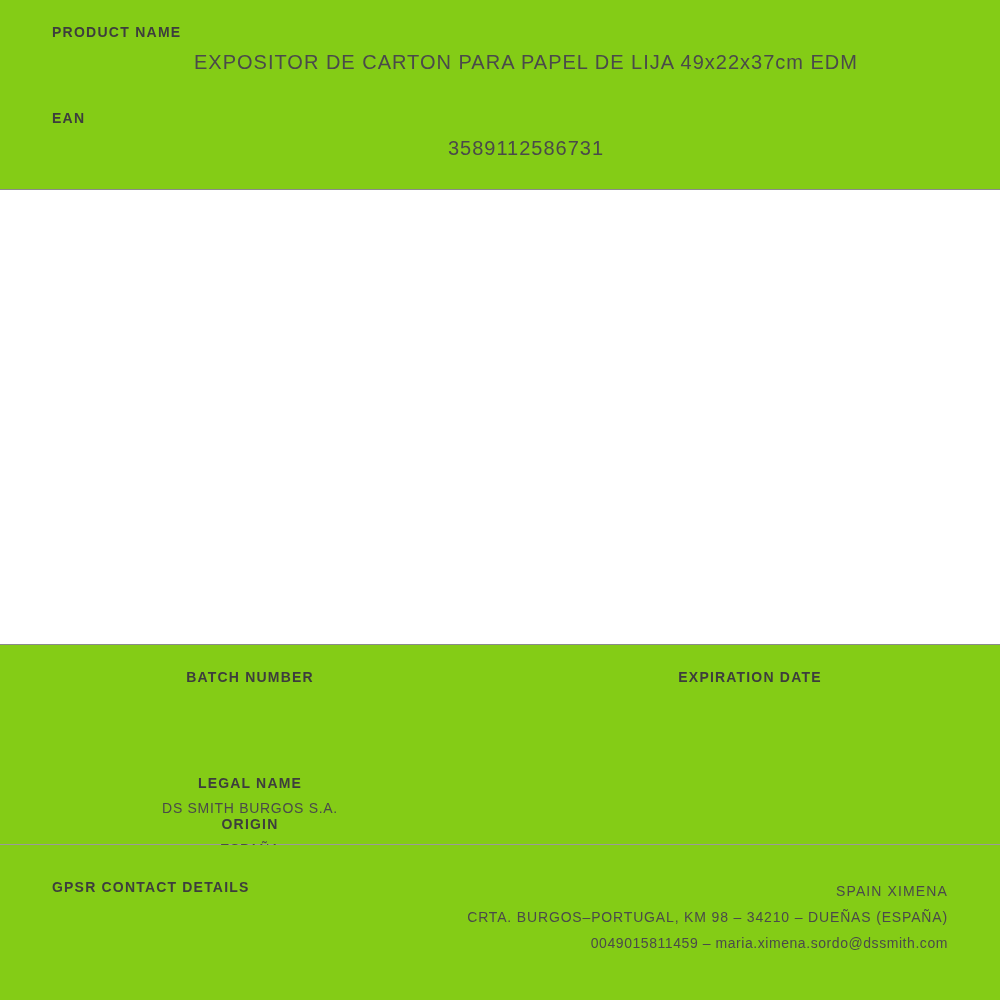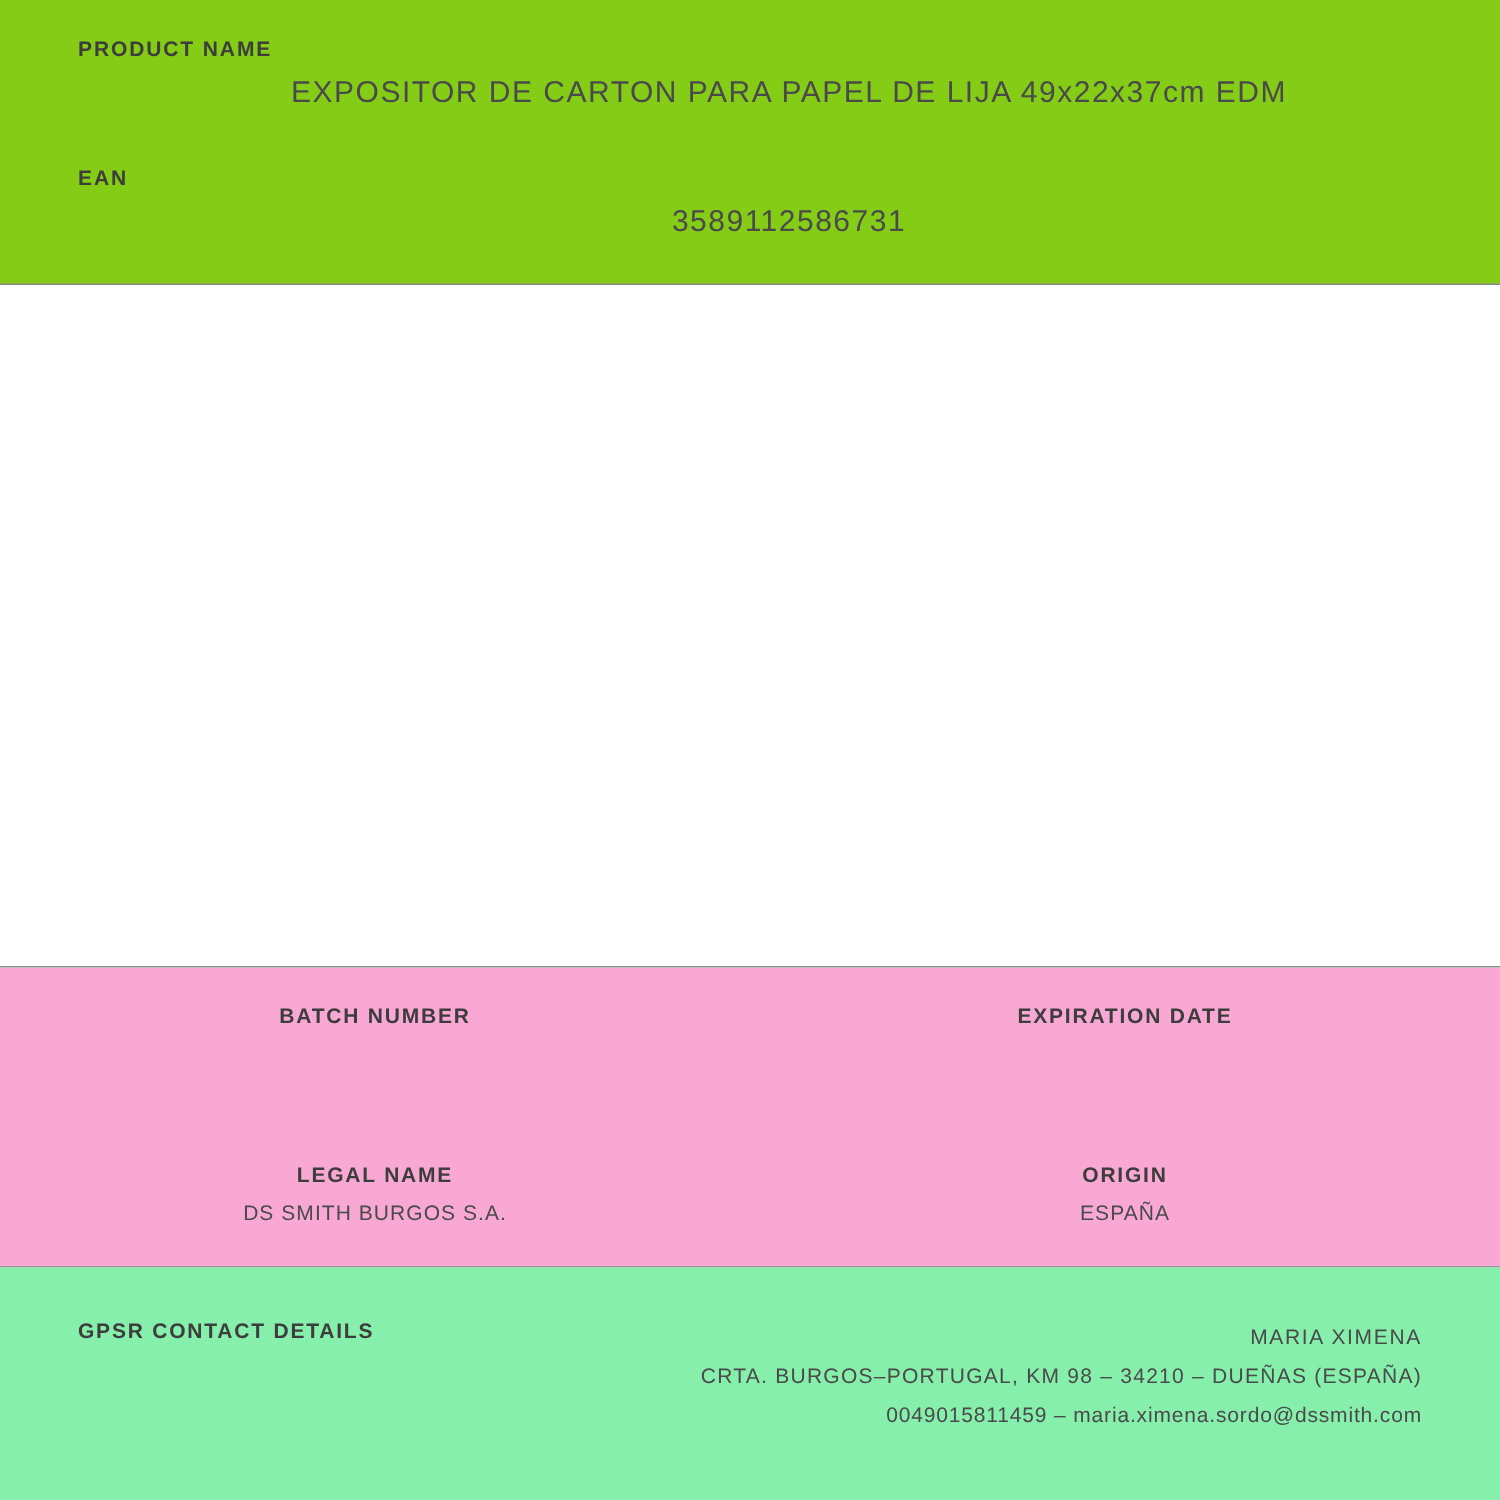--- a/index.html
+++ b/index.html
@@ -47,21 +47,21 @@
   
   .image-area {
     flex: 1 1 auto;
     background: #ffffff;
     border-bottom: 1px solid #8a8a8a;
     position: relative;
   }
 
   
   .details {
-    background: #f9a8d4;
+    background: #84cc16;
     height: 200px;
     border-bottom: 1px solid #9a9a9a;
     padding-top: 24px;
   }
   .details-row {
     display: flex;
     width: 100%;
   }
   .details-col {
     width: 50%;
@@ -74,25 +74,25 @@
     letter-spacing: 0.085em;
   }
   .det-value {
     font-size: 14px;
     color: #4a4a4a;
     letter-spacing: 0.05em;
     padding-top: 9px;
     min-height: 18px;
   }
   .details-row.first .det-value { min-height: 50px; }
-  .details-row.second { padding-top: 40px; }
+  .details-row.second { padding-top: 40px; flex-direction: column; }
 
   
   .footer {
-    background: #86efac;
+    background: #84cc16;
     height: 155px;
     display: flex;
     align-items: flex-start;
     justify-content: space-between;
     padding: 34px 52px 0 52px;
   }
   .gpsr-label {
     font-size: 14px;
     font-weight: bold;
     color: #3d3d3d;
@@ -146,19 +146,19 @@
       <div class="details-col">
         <div class="det-label">ORIGIN</div>
         <div class="det-value">ESPAÑA</div>
       </div>
     </div>
   </div>
 
   <div class="footer">
     <div class="gpsr-label">GPSR CONTACT DETAILS</div>
     <div class="gpsr-lines">
-      <div>MARIA XIMENA</div>
+      <div>SPAIN XIMENA</div>
       <div>CRTA. BURGOS–PORTUGAL, KM 98 – 34210 – DUEÑAS (ESPAÑA)</div>
       <div>0049015811459 – maria.ximena.sordo@dssmith.com</div>
     </div>
   </div>
 
 </div>
 
 </body></html>

